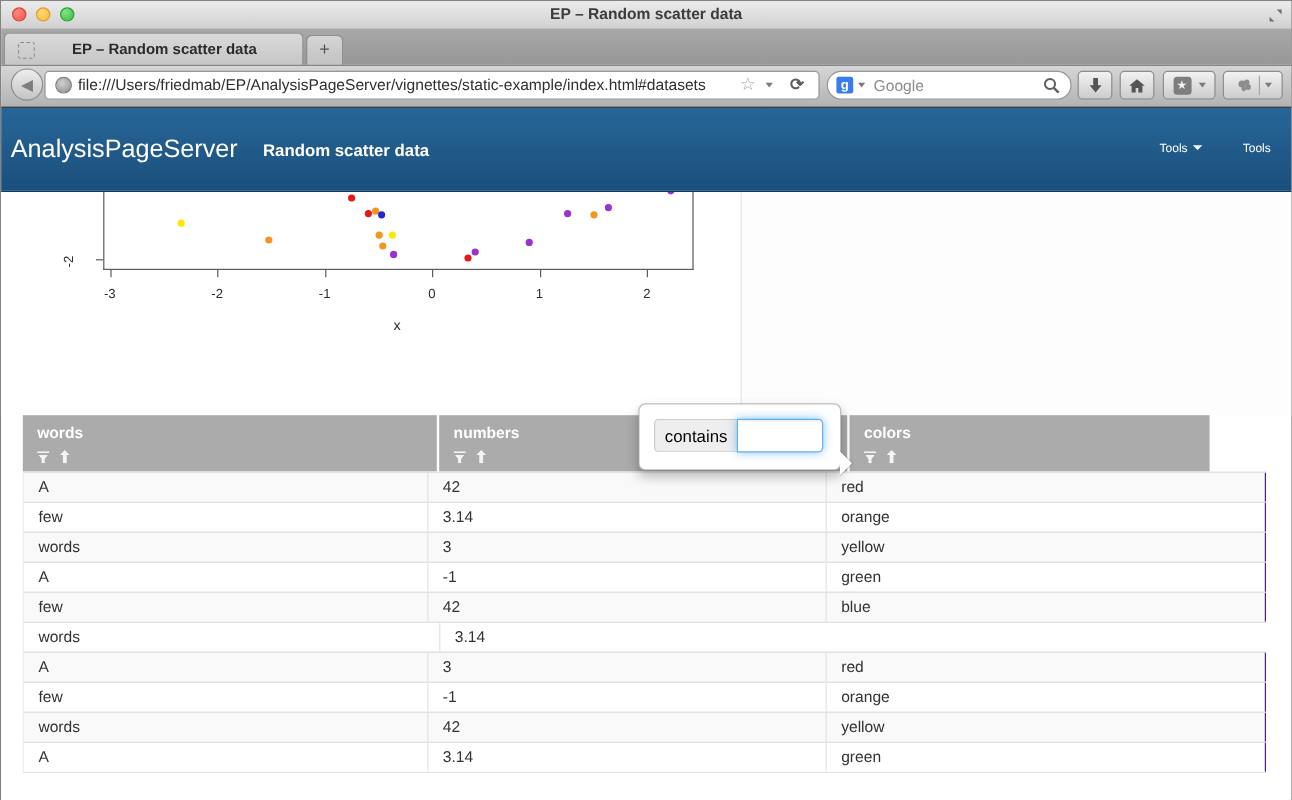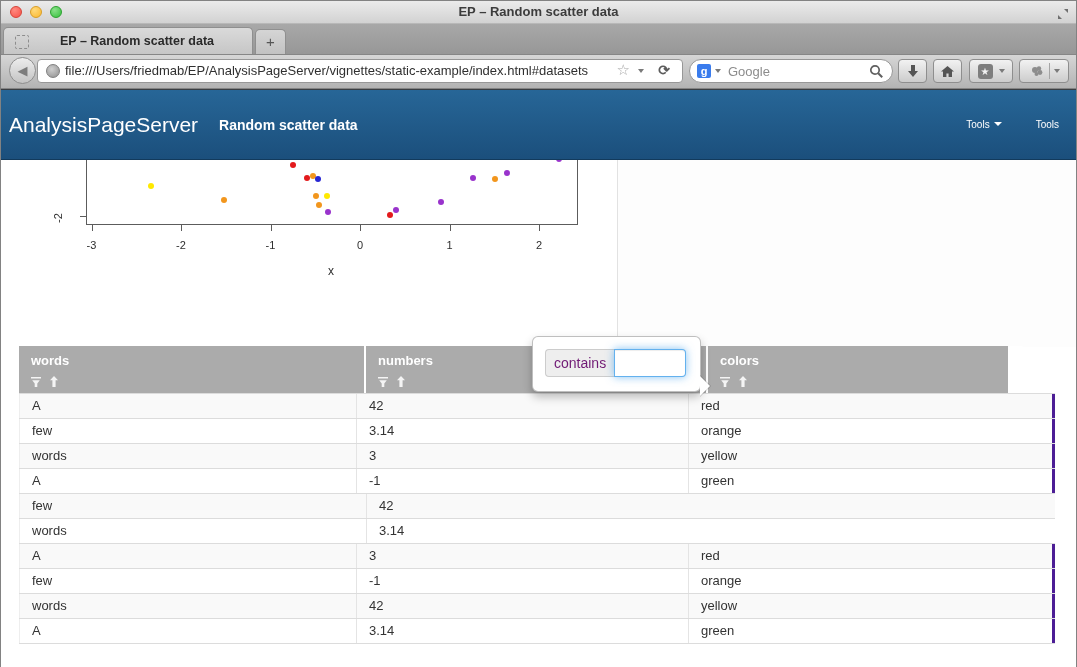--- a/index.html
+++ b/index.html
@@ -78,27 +78,27 @@
   .th-label{font-size:13px;font-weight:700;color:#fff;}
   .th-icons{margin-top:5px;display:flex;gap:7px;align-items:flex-end;}
   .tbody{position:absolute;left:18px;top:233px;width:1036px;border-bottom:1px solid #dcdcdc;}
   .tr{display:flex;height:25px;border-top:1px solid #dcdcdc;box-sizing:border-box;}
   .tr.odd{background:#f9f9f9;}
   .tr.even{background:#ffffff;}
   .td{box-sizing:border-box;padding-left:12px;font-size:13px;color:#333;line-height:24px;border-left:1px solid #e4e4e4;}
   .td:first-child{border-left:1px solid #eee;}
   .td0{width:347px;}
   .td1{width:342px;}
-  .td2{width:378px;border-right:3px solid #4c1d95;}
+  .td2{width:378px;border-right:1px solid #4c1d95;}
 
   
   .popover{position:absolute;left:531px;top:176px;width:167px;background:#fff;border:1px solid rgba(0,0,0,0.25);border-radius:6px;box-shadow:0 5px 10px rgba(0,0,0,0.25);z-index:30;}
   .popover-title{padding:8px 14px;font-size:14px;color:#333;background:#f7f7f7;border-bottom:1px solid #ebebeb;border-radius:5px 5px 0 0;}
   .popover-content{padding:12px 12px 14px 12px;display:flex;align-items:stretch;}
-  .addon{background:#eee;border:1px solid #ccc;border-right:none;padding:3px 8px;font-size:14px;color:#701a75;border-radius:4px 0 0 4px;line-height:20px;text-align:center;}
+  .addon{background:#eee;border:1px solid #ccc;border-right:none;padding:3px 8px;font-size:14px;color:#000000;border-radius:4px 0 0 4px;line-height:20px;text-align:center;}
   .filter-input{width:62px;border:1px solid rgba(82,168,236,0.9);border-radius:0 4px 4px 0;outline:none;box-shadow:0 0 8px rgba(82,168,236,0.7), inset 0 1px 1px rgba(0,0,0,0.075);font-size:14px;padding:3px 4px;font-family:"Liberation Sans",sans-serif;}
   .popover-arrow{position:absolute;right:-11px;top:38px;width:0;height:0;border-top:11px solid transparent;border-bottom:11px solid transparent;border-left:11px solid rgba(0,0,0,0.18);}
   .popover-arrow::after{content:"";position:absolute;right:1px;top:-10px;width:0;height:0;border-top:10px solid transparent;border-bottom:10px solid transparent;border-left:10px solid #fff;}
 </style>
 </head>
 <body>
 
 <div class="window">
 
   <div class="titlebar">
@@ -277,20 +277,21 @@
           <div class="td td2">yellow</div>
         </div>
         <div class="tr even">
           <div class="td td0">A</div>
           <div class="td td1">-1</div>
           <div class="td td2">green</div>
         </div>
         <div class="tr odd">
           <div class="td td0">few</div>
           <div class="td td1">42</div>
+          <div class="td td2">blue</div>
         </div>
         <div class="tr even">
           <div class="td td0">words</div>
           <div class="td td1">3.14</div>
         </div>
         <div class="tr odd">
           <div class="td td0">A</div>
           <div class="td td1">3</div>
           <div class="td td2">red</div>
         </div>

